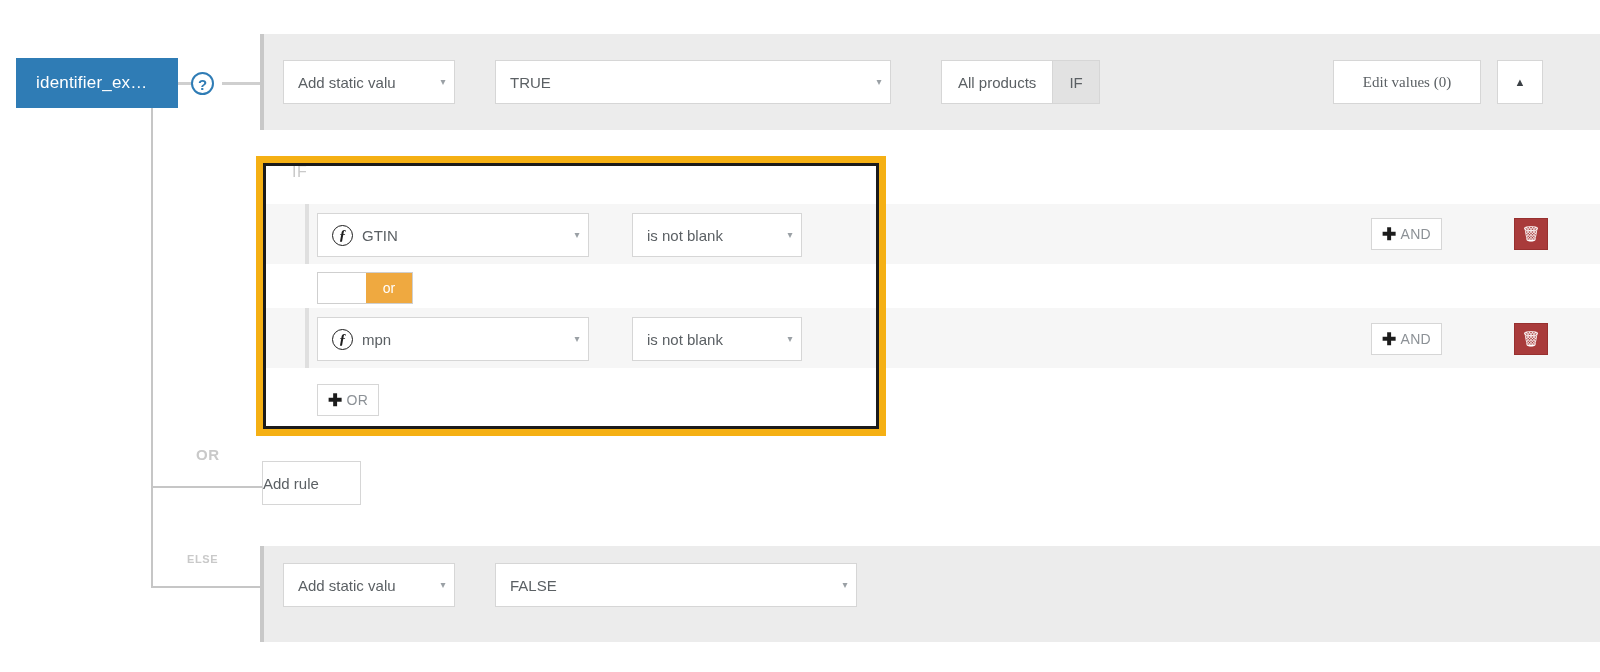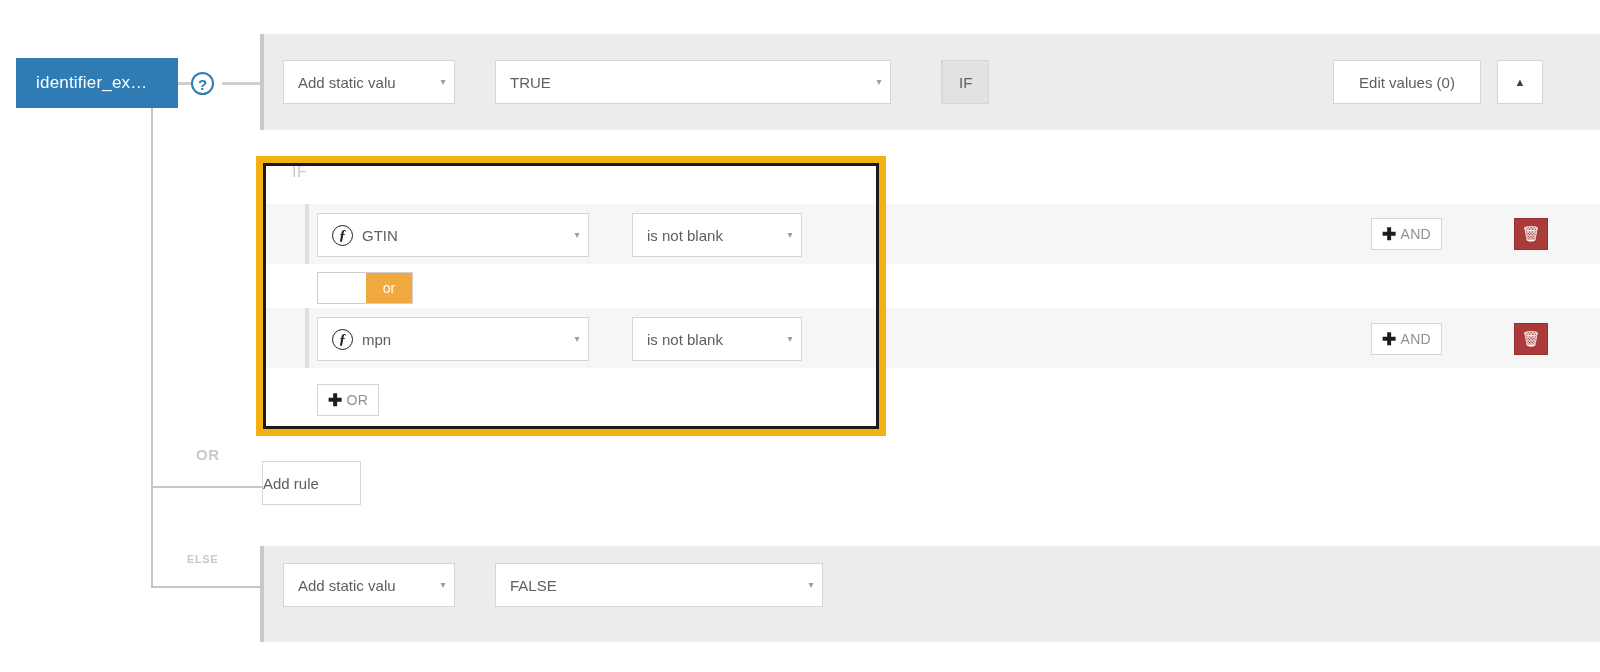--- a/index.html
+++ b/index.html
@@ -293,30 +293,30 @@
   }
   #segmented .seg.selected {
     background: #e2e2e2;
     border-left: 1px solid #d6d6d6;
   }
 
   
   #then-source   { left: 283px; top: 60px;  width: 172px; z-index: 5; }
   #then-value    { left: 495px; top: 60px;  width: 396px; z-index: 5; }
   #edit-values   { left: 1333px; top: 60px; width: 148px; justify-content: center; z-index: 5;}
-  #edit-values .lbl { flex: 0 0 auto; padding: 0; text-align: center; }
+  #edit-values .lbl { flex: 0 0 auto; padding: 0; text-align: center; font-family: Liberation Serif, serif; }
   #collapse-btn  { left: 1497px; top: 60px; width: 46px; justify-content: center; z-index: 5;}
 
   #cond-field-1  { left: 317px; top: 213px; width: 272px; z-index: 7; }
   #cond-op-1     { left: 632px; top: 213px; width: 170px; z-index: 7; }
   #cond-field-2  { left: 317px; top: 317px; width: 272px; z-index: 7; }
   #cond-op-2     { left: 632px; top: 317px; width: 170px; z-index: 7; }
 
   #else-source   { left: 283px; top: 563px; width: 172px; z-index: 5; }
-  #else-value    { left: 495px; top: 563px; width: 328px; z-index: 5; }
+  #else-value    { left: 495px; top: 563px; width: 362px; z-index: 5; }
 </style>
 </head>
 <body>
 
 <div id="tree-trunk"></div>
 <div class="branch" id="branch-or"></div>
 <div class="branch" id="branch-else"></div>
 
 <div id="chip-connector-a"></div>
 <div id="chip-connector-b"></div>
@@ -333,20 +333,21 @@
   <span class="lbl">Add static valu</span>
   <span class="caret">▾</span>
 </div>
 
 <div class="ctl" id="then-value">
   <span class="lbl">TRUE</span>
   <span class="caret">▾</span>
 </div>
 
 <div id="segmented">
+  <div class="seg">All products</div>
   <div class="seg selected">IF</div>
 </div>
 
 <div class="ctl" id="edit-values">
   <span class="lbl">Edit values (0)</span>
 </div>
 
 <div class="ctl" id="collapse-btn">
   <span class="caret up">▲</span>
 </div>

